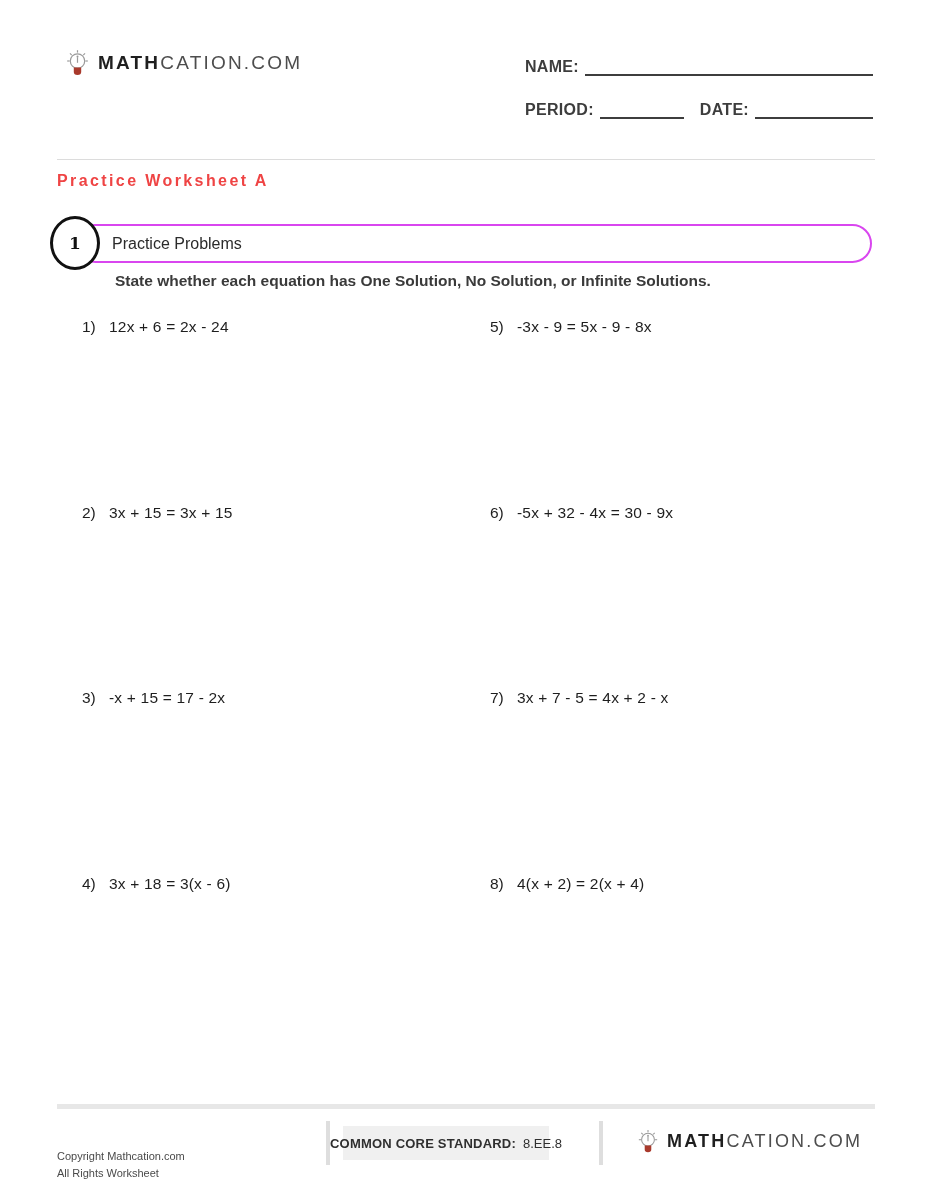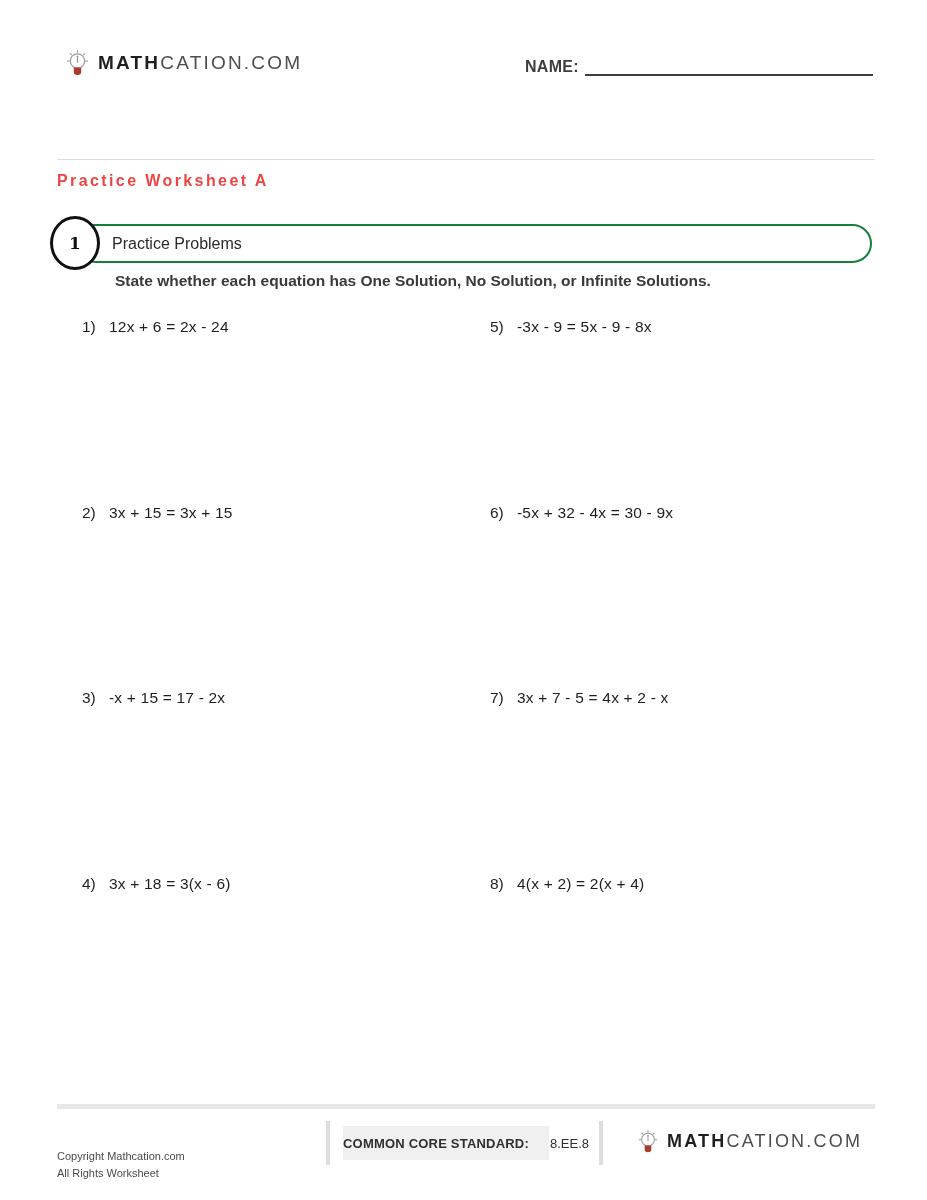--- a/index.html
+++ b/index.html
@@ -79,21 +79,21 @@
     color: #ef4444;
   }
 
   
   .section-pill {
     position: absolute;
     left: 76px;
     top: 224px;
     width: 796px;
     height: 39px;
-    border: 2px solid #15803d;
+    border: 2px solid #d946ef;
     border-radius: 20px;
     background: #ffffff;
     display: flex;
     align-items: center;
     padding-left: 34px;
     font-size: 16px;
     color: #2b2b2b;
   }
   .section-number {
     position: absolute;
@@ -174,22 +174,22 @@
   .v-divider-2 { left: 599px; }
   .standard-box {
     position: absolute;
     left: 343px;
     top: 1126px;
     width: 206px;
     height: 34px;
     background: #f0f0f0;
     display: flex;
     align-items: center;
-    justify-content: space-between;
-    gap: 21px;
+    justify-content: center;
+    gap: 7px;
     font-size: 13px;
     color: #2f2f2f;
     white-space: nowrap;
   }
   .standard-label { font-weight: 700; letter-spacing: 0.2px; }
   .footer-logo { position: absolute; left: 636px; top: 1128px; }
   .footer-logo .logo-text { font-size: 18px; }
 </style>
 </head>
 <body>
@@ -213,20 +213,26 @@
       </svg>
     </span>
     <span class="logo-text"><span class="logo-bold">MATH</span><span class="logo-light">CATION.COM</span></span>
   </div>
 
   <div class="fields">
     <div class="field-row">
       <span class="field-label">NAME:</span>
       <span class="blank-line name-line"></span>
     </div>
+    <div class="field-row">
+      <span class="field-label">PERIOD:</span>
+      <span class="blank-line period-line"></span>
+      <span class="field-label">DATE:</span>
+      <span class="blank-line date-line"></span>
+    </div>
   </div>
 
   <div class="title-divider"></div>
   <h2 class="page-subtitle">Practice Worksheet A</h2>
 
   <div class="section-number">
     <span>1</span>
   </div>
   <div class="section-pill">
     <span>Practice Problems</span>

